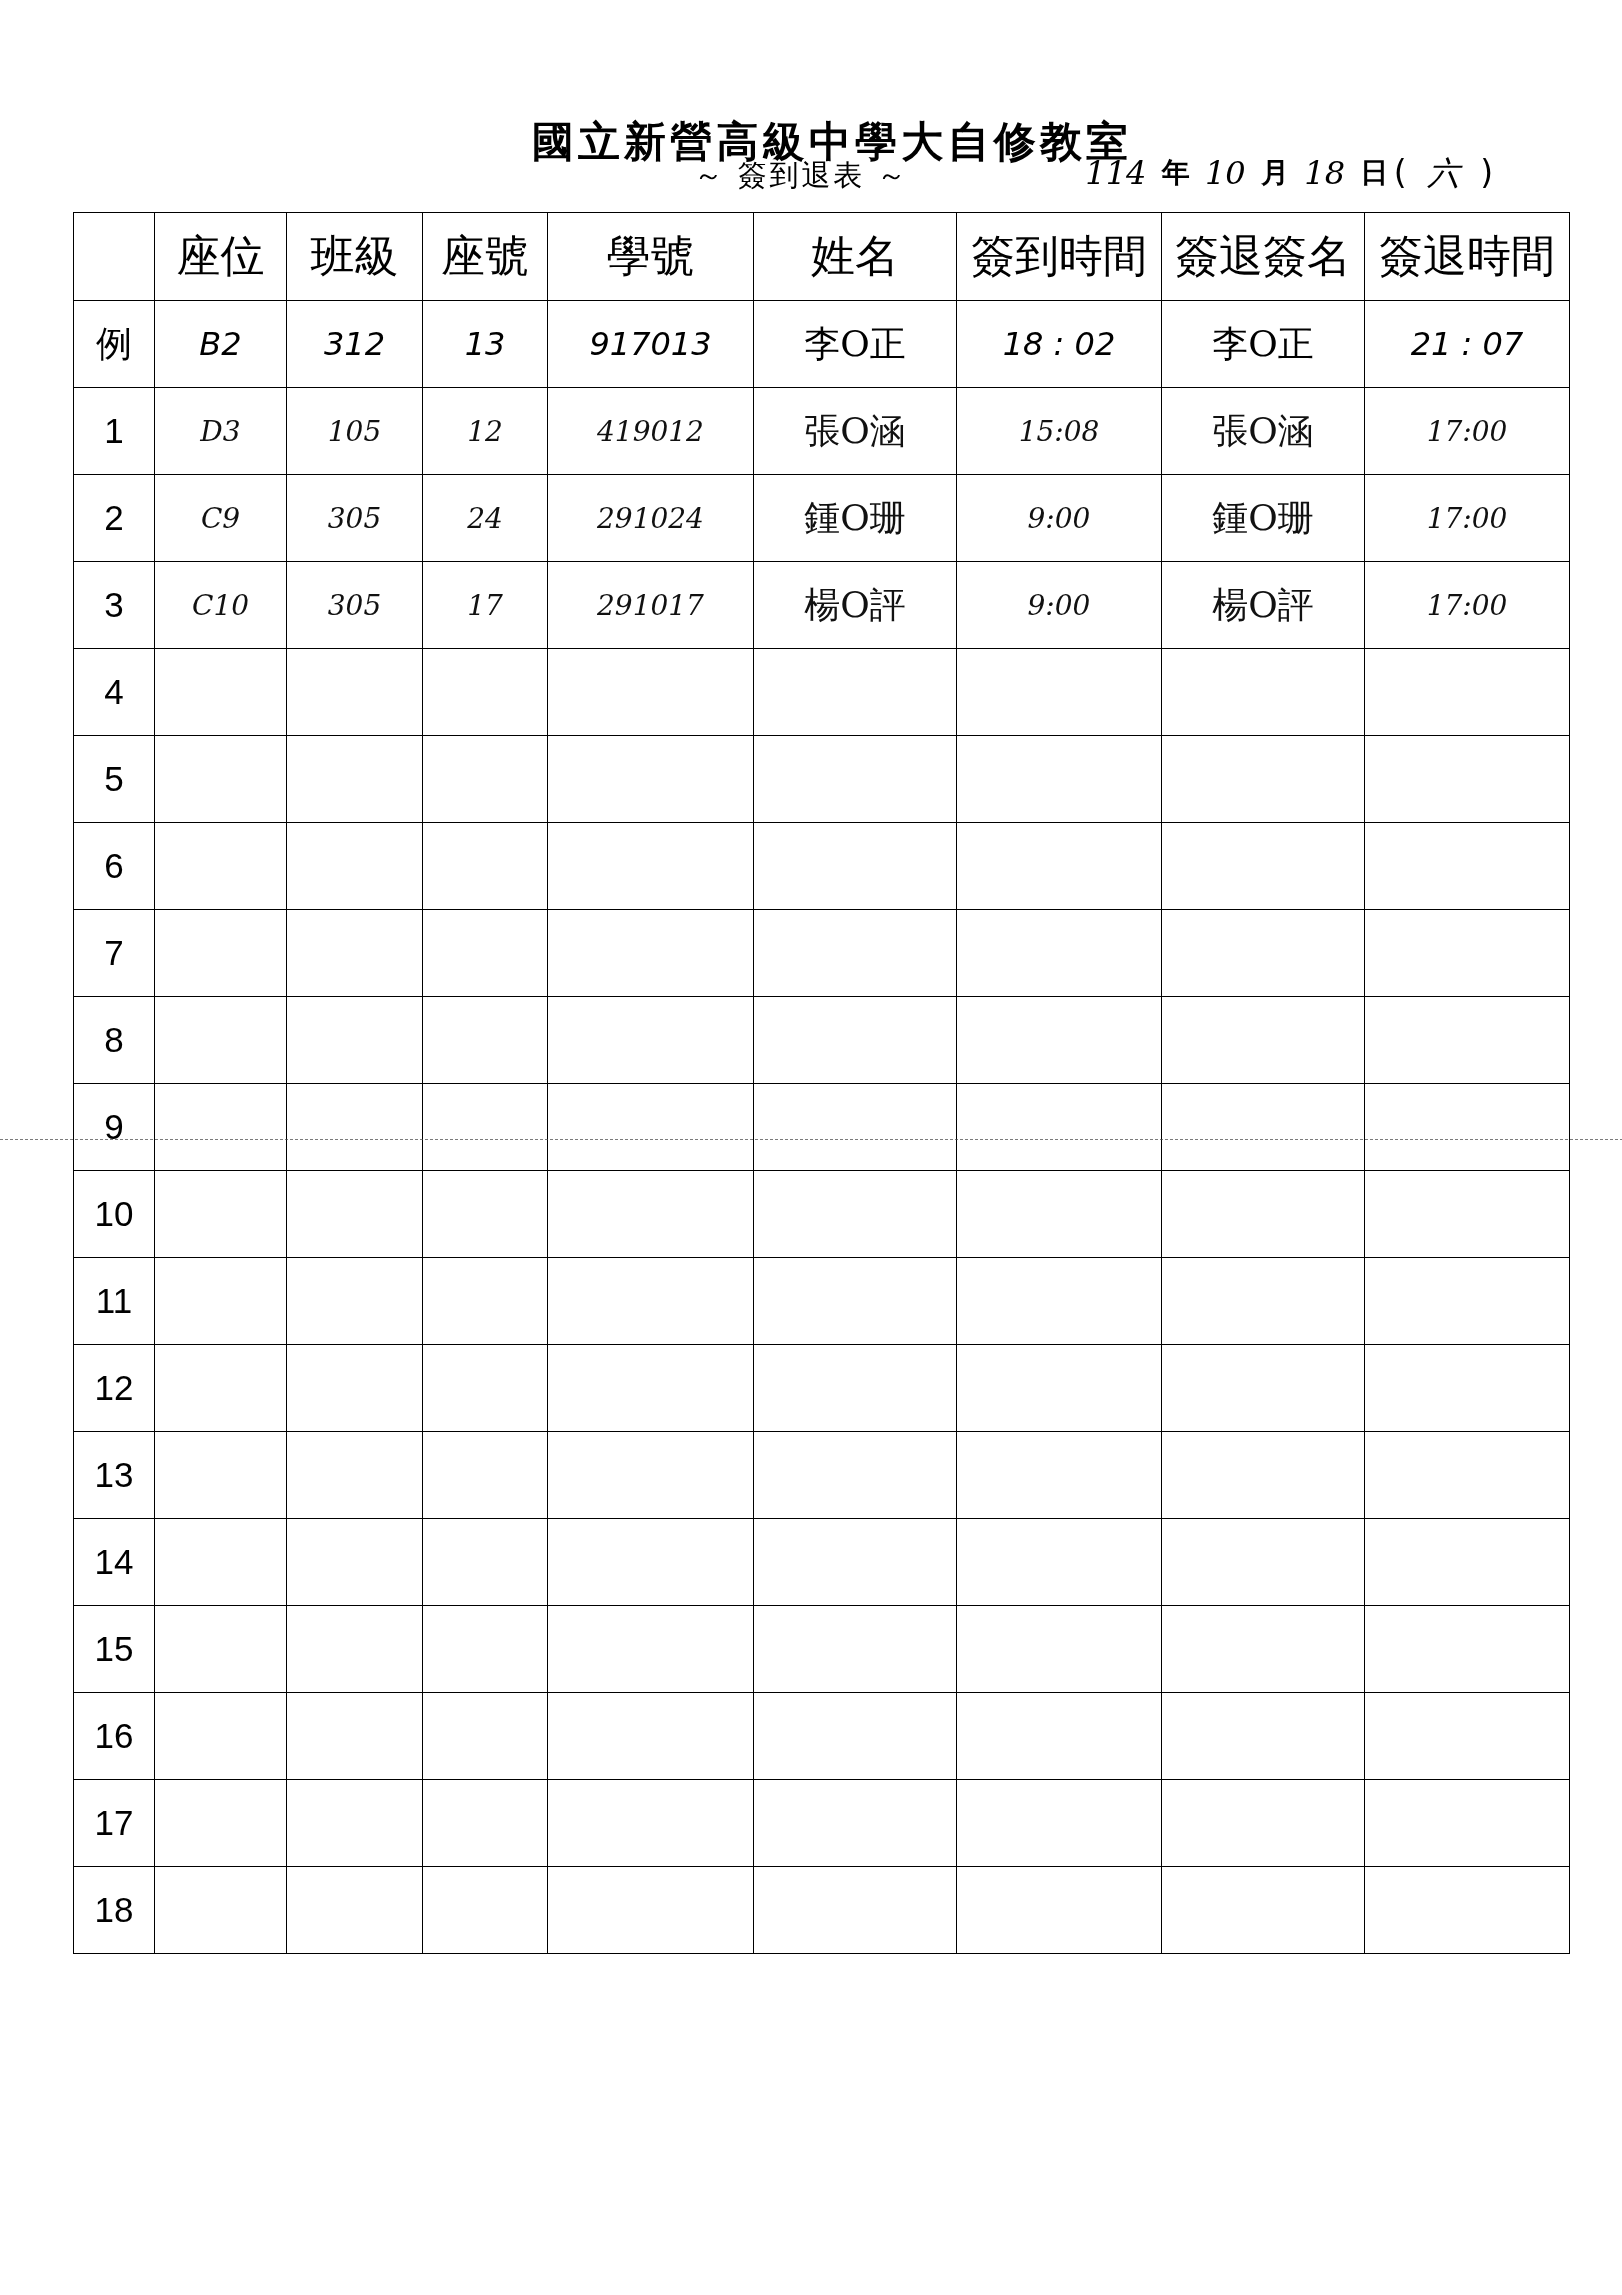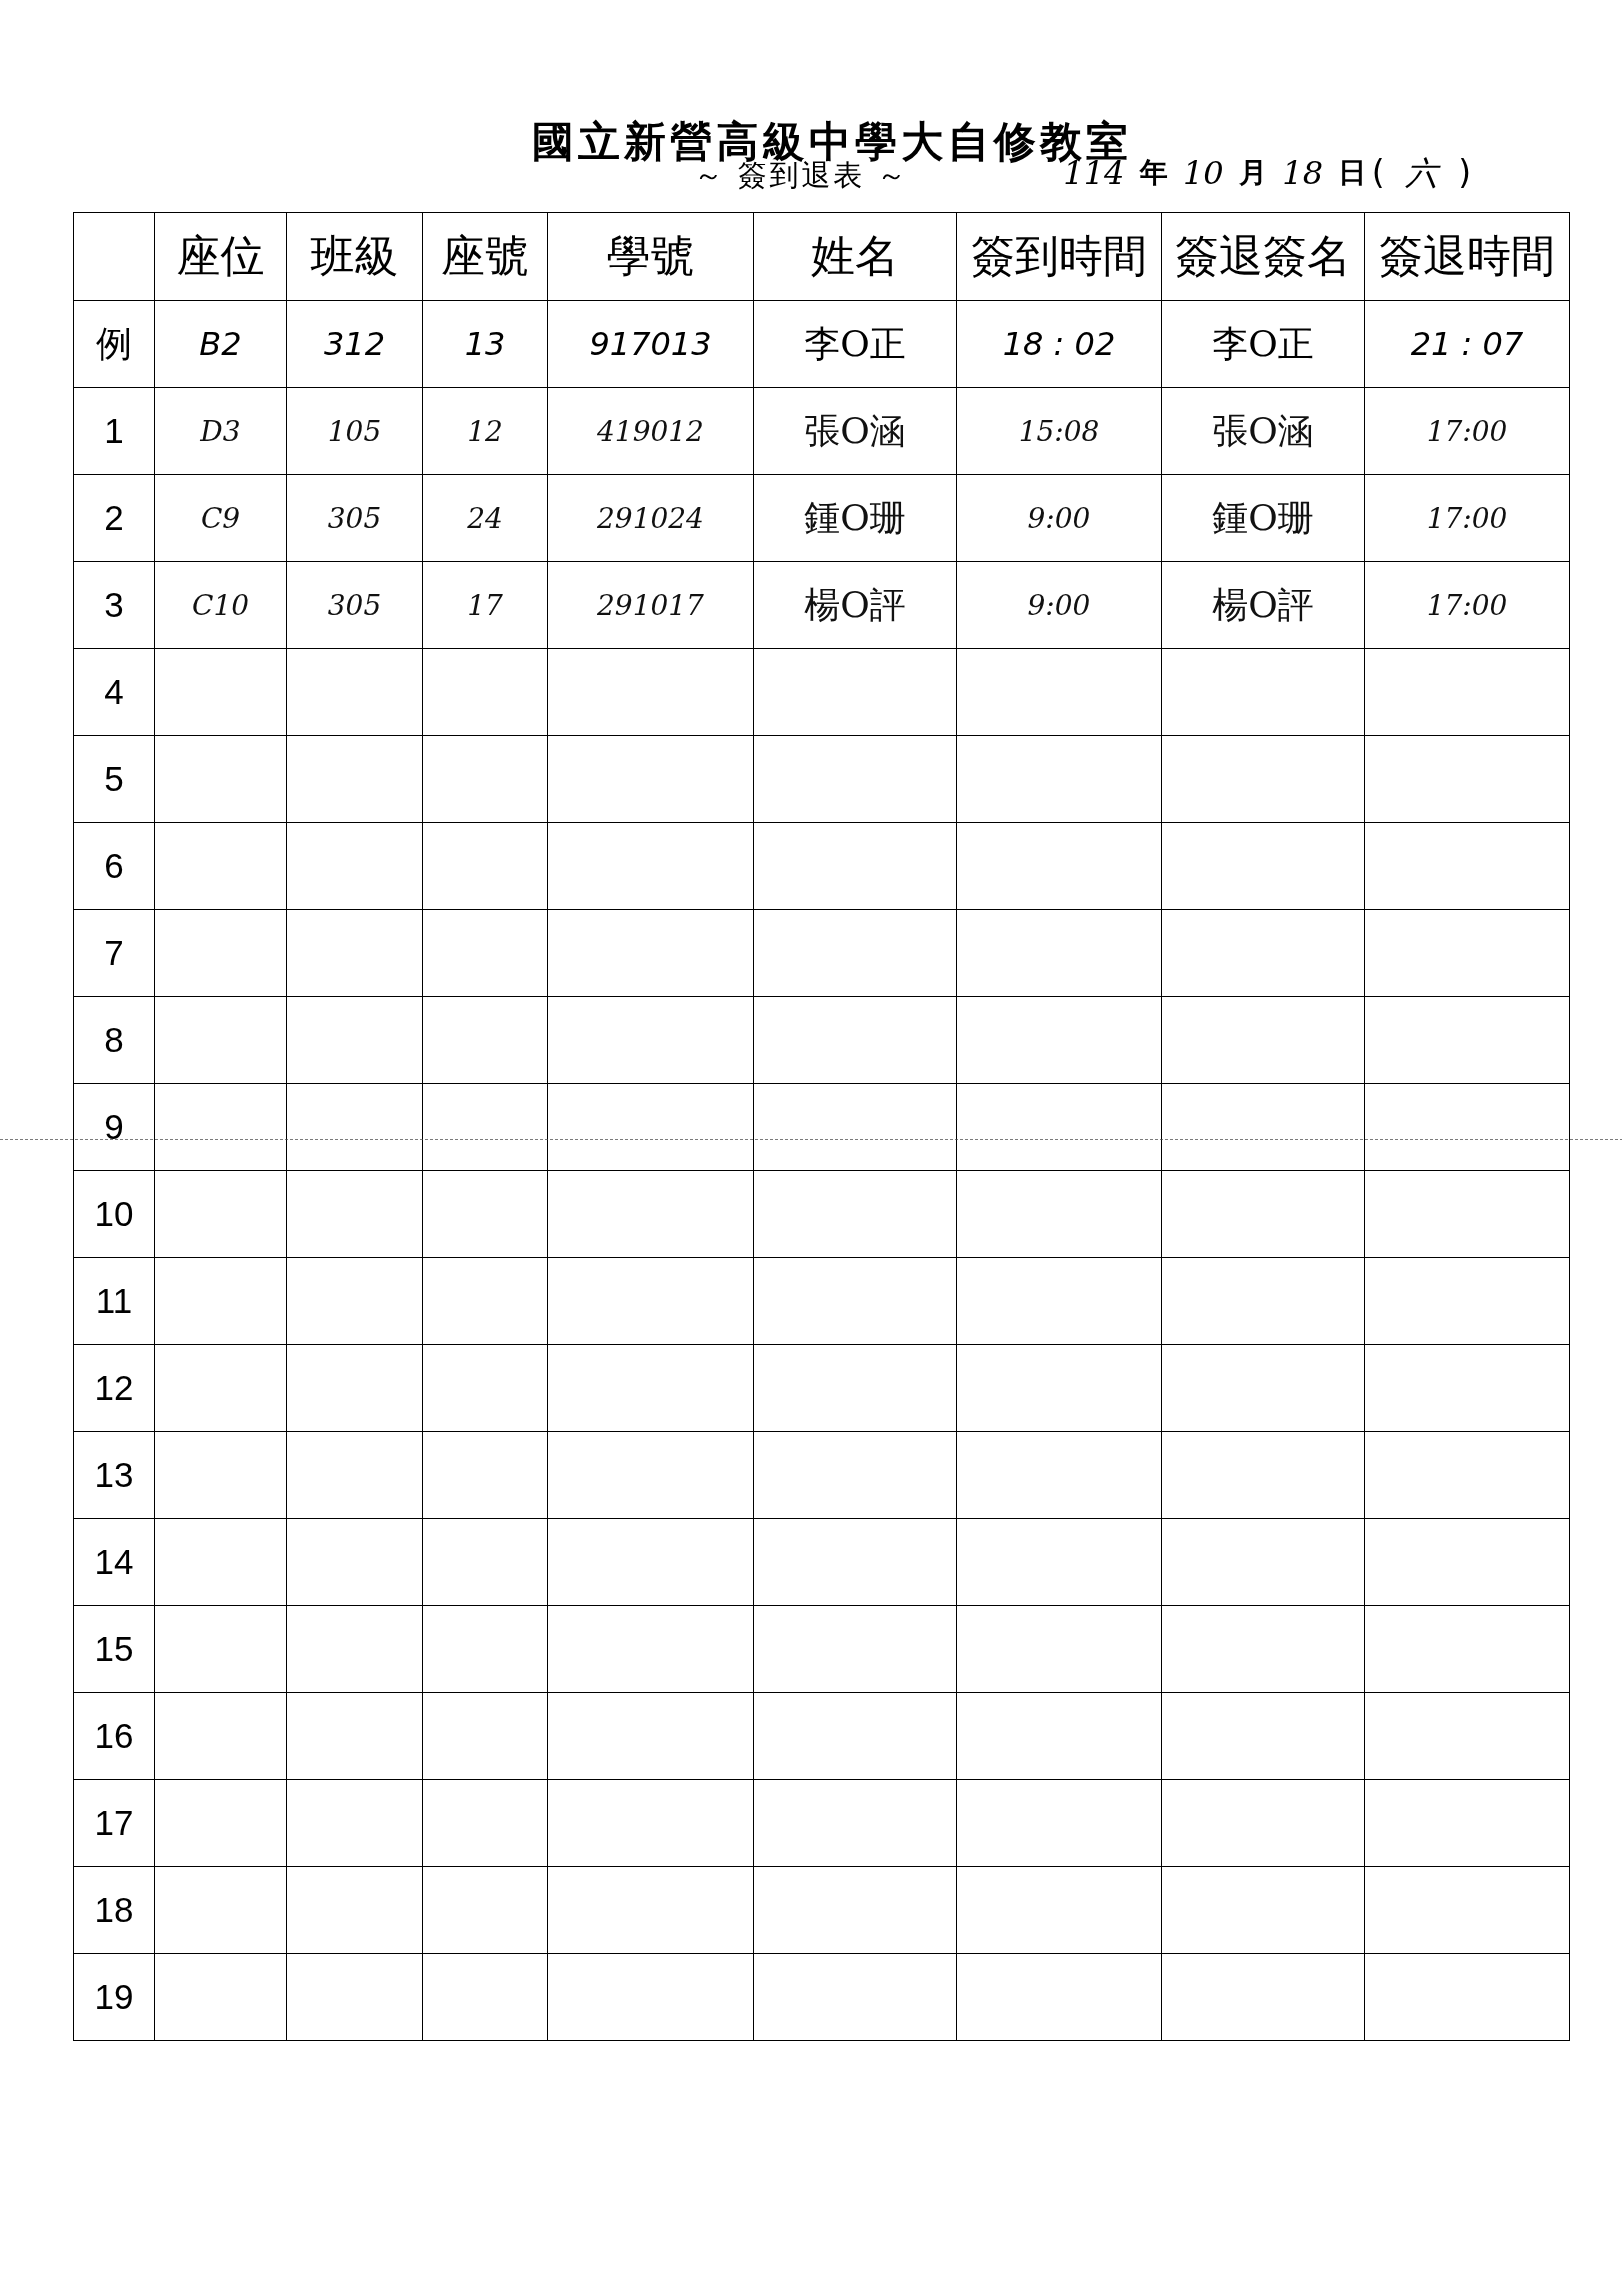--- a/index.html
+++ b/index.html
@@ -12,21 +12,21 @@
     font-family: "DejaVu Serif", "Liberation Serif", serif;
     font-weight: bold; font-size: 42px; letter-spacing: 4.2px; line-height: 55px;
     text-align: center; white-space: nowrap; margin-top: 36px;
   }
   .subtitle {
     position: absolute; left: 694px; top: 154px; height: 42px;
     font-family: "DejaVu Serif", "Liberation Serif", serif;
     font-size: 29px; line-height: 42px; white-space: nowrap; letter-spacing: 2.8px;
   }
   .date-line {
-    position: absolute; left: 1048px; top: 151px; height: 44px;
+    position: absolute; left: 1070px; top: 151px; height: 44px;
     font-size: 30.5px; line-height: 44px; white-space: nowrap;
     display: flex; align-items: center;
   }
   .date-line .hand {
     font-family: "DejaVu Serif", "Liberation Serif", serif; font-style: italic;
     font-weight: normal; font-size: 32px; margin: 0 15.3px;
   }
   .date-line .fixed { font-family: "DejaVu Serif", "Liberation Serif", serif; font-weight: bold; font-size: 28px; }
   .date-line .paren { font-size: 33px; margin: 0 5.5px; }
 
@@ -305,28 +305,17 @@
         <td class="rowlabel">18</td>
         <td class="hand"></td>
         <td class="hand"></td>
         <td class="hand"></td>
         <td class="hand"></td>
         <td class="hand-name"></td>
         <td class="hand"></td>
         <td class="hand-name"></td>
         <td class="hand"></td>
       </tr>
-      <tr>
-        <td class="rowlabel">19</td>
-        <td class="hand"></td>
-        <td class="hand"></td>
-        <td class="hand"></td>
-        <td class="hand"></td>
-        <td class="hand-name"></td>
-        <td class="hand"></td>
-        <td class="hand-name"></td>
-        <td class="hand"></td>
-      </tr>
     </tbody>
 </table>
 
 <div class="fold-line"></div>
 
 
 </body></html>

